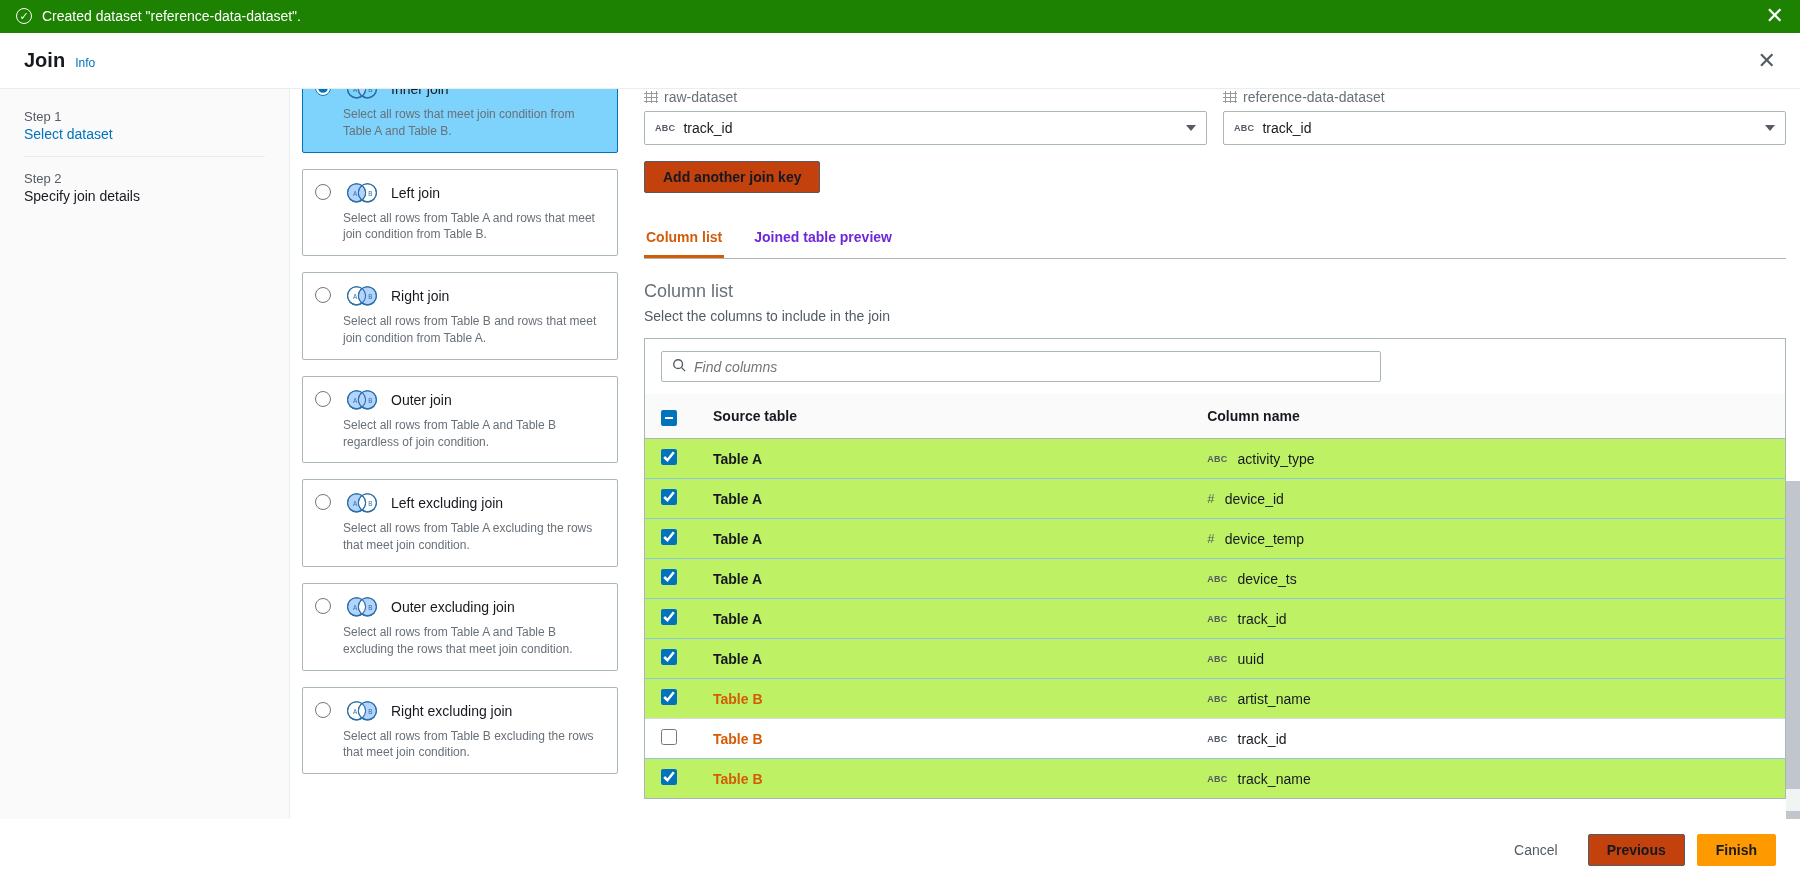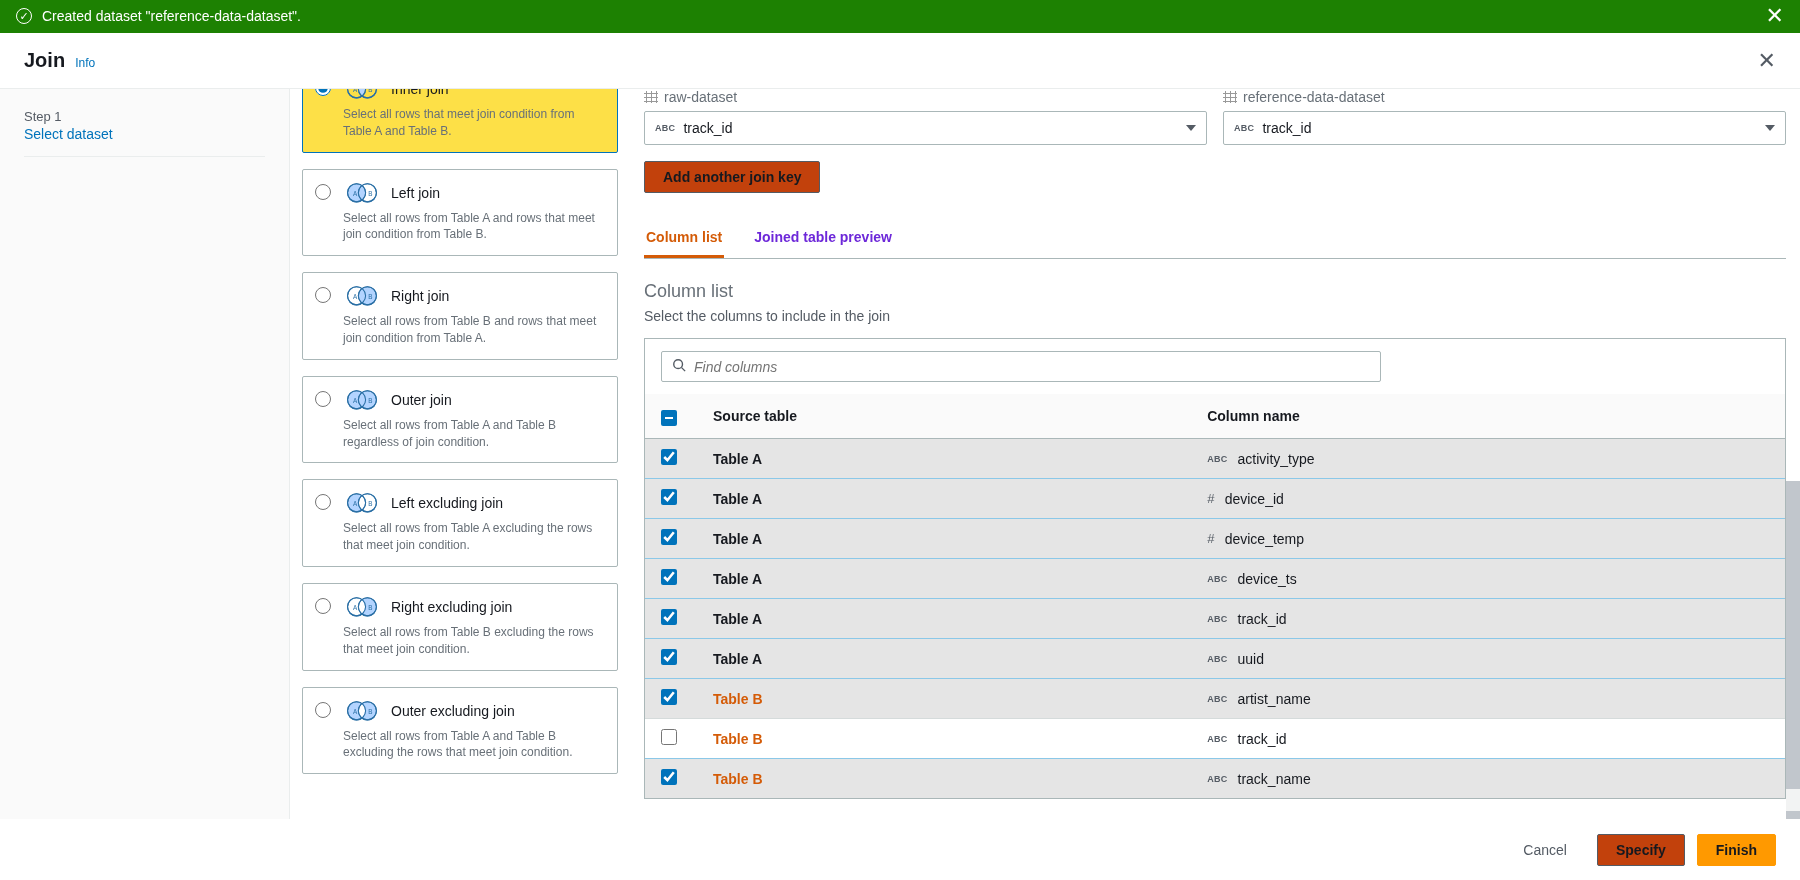--- a/index.html
+++ b/index.html
@@ -81,21 +81,21 @@
   .jt-card {
     border: 1px solid #aab7b8;
     border-radius: 2px;
     margin: 0 8px 16px 8px;
     padding: 12px 12px 12px 40px;
     position: relative;
     cursor: pointer;
   }
   .jt-card.selected {
     border-color: #0073bb;
-    background: #fde047;
+    background: #7dd3fc;
   }
   .jt-card input[type=radio] {
     position: absolute; left: 12px; top: 14px;
     width: 16px; height: 16px;
     accent-color: #0073bb;
   }
   .jt-row { display: flex; align-items: center; gap: 10px; }
   .jt-label { font-size: 14px; }
   .jt-desc { font-size: 12px; color: #687078; margin-top: 6px; line-height: 1.4; }
   .venn { width: 38px; height: 22px; position: relative; flex: 0 0 auto; }
@@ -178,21 +178,21 @@
     text-align: left; font-size: 14px; font-weight: 700;
     padding: 12px 16px; border-bottom: 1px solid #aab7b8;
     background: #fafafa; color: #16191f;
   }
   .tbl thead th:first-child { width: 52px; padding-right:0; }
   .tbl tbody td {
     padding: 10px 16px; font-size: 14px;
     border-top: 1px solid #d5dbdb;
     vertical-align: middle;
   }
-  .tbl tbody tr.checked { background: #e5e5e5; }
+  .tbl tbody tr.checked { background: #bef264; }
   .tbl tbody tr.checked td { border-top-color: #8bc8e8; }
   .tbl tbody tr td:first-child { width: 52px; padding-right: 0; }
   .table-b { color: #d45b07; font-weight: 700; }
   .table-a { color: #16191f; font-weight: 700; }
   .cbx { width: 16px; height: 16px; accent-color: #0073bb; cursor: pointer; }
   .indet {
     width: 16px; height: 16px; background: #0073bb; border-radius: 2px;
     display: inline-flex; align-items: center; justify-content: center;
     cursor: pointer;
   }
@@ -227,20 +227,24 @@
   <span class="modal-close">✕</span>
 </div>
 
 <div class="body">
 
   <div class="steps">
     <div class="step-block">
       <div class="step-num">Step 1</div>
       <div class="step-title link">Select dataset</div>
     </div>
+    <div class="step-block">
+      <div class="step-num">Step 2</div>
+      <div class="step-title">Specify join details</div>
+    </div>
   </div>
 
   <div class="join-types" id="join-types">
       <div class="jt-card selected" style="margin-top: -24px;">
     <input type="radio" name="jt" checked="" style="">
     <div class="jt-row">
       <span class="venn">
             <svg viewBox="0 0 42 24">
     <circle cx="15" cy="12" r="10" fill="none" stroke="#2a6fa5" stroke-width="1.2"></circle>
     <circle cx="27" cy="12" r="10" fill="none" stroke="#2a6fa5" stroke-width="1.2"></circle>
@@ -325,50 +329,50 @@
           </span>
       <span class="jt-label">Left excluding join</span>
     </div>
     <div class="jt-desc">Select all rows from Table A excluding the rows that meet join condition.</div>
       </div>
       <div class="jt-card">
     <input type="radio" name="jt" style="">
     <div class="jt-row">
       <span class="venn">
             <svg viewBox="0 0 42 24">
-    <circle cx="15" cy="12" r="10" fill="none" stroke="#2a6fa5" stroke-width="1.2"></circle>
-    <circle cx="27" cy="12" r="10" fill="#b3d4ff" stroke="#2a6fa5" stroke-width="1.2"></circle>
-    <path d="M21 4.5 a10 10 0 0 1 0 15 a10 10 0 0 1 0 -15" fill="#fff"></path>
-    <circle cx="15" cy="12" r="10" fill="none" stroke="#2a6fa5" stroke-width="1.2"></circle>
-    <circle cx="27" cy="12" r="10" fill="none" stroke="#2a6fa5" stroke-width="1.2"></circle>
-    <text x="11" y="15" font-size="7" fill="#2a6fa5">A</text>
-    <text x="28" y="15" font-size="7" fill="#2a6fa5">B</text>
-  </svg>
-          </span>
-      <span class="jt-label">Right excluding join</span>
-    </div>
-    <div class="jt-desc">Select all rows from Table B excluding the rows that meet join condition.</div>
-      </div>
-      <div class="jt-card">
-    <input type="radio" name="jt" style="">
-    <div class="jt-row">
-      <span class="venn">
-            <svg viewBox="0 0 42 24">
     <circle cx="15" cy="12" r="10" fill="#b3d4ff" stroke="#2a6fa5" stroke-width="1.2"></circle>
     <circle cx="27" cy="12" r="10" fill="#b3d4ff" stroke="#2a6fa5" stroke-width="1.2"></circle>
     <path d="M21 4.5 a10 10 0 0 1 0 15 a10 10 0 0 1 0 -15" fill="#fff"></path>
     <circle cx="15" cy="12" r="10" fill="none" stroke="#2a6fa5" stroke-width="1.2"></circle>
     <circle cx="27" cy="12" r="10" fill="none" stroke="#2a6fa5" stroke-width="1.2"></circle>
     <text x="11" y="15" font-size="7" fill="#2a6fa5">A</text>
     <text x="28" y="15" font-size="7" fill="#2a6fa5">B</text>
   </svg>
           </span>
       <span class="jt-label">Outer excluding join</span>
     </div>
     <div class="jt-desc">Select all rows from Table A and Table B excluding the rows that meet join condition.</div>
+      </div>
+      <div class="jt-card">
+    <input type="radio" name="jt" style="">
+    <div class="jt-row">
+      <span class="venn">
+            <svg viewBox="0 0 42 24">
+    <circle cx="15" cy="12" r="10" fill="none" stroke="#2a6fa5" stroke-width="1.2"></circle>
+    <circle cx="27" cy="12" r="10" fill="#b3d4ff" stroke="#2a6fa5" stroke-width="1.2"></circle>
+    <path d="M21 4.5 a10 10 0 0 1 0 15 a10 10 0 0 1 0 -15" fill="#fff"></path>
+    <circle cx="15" cy="12" r="10" fill="none" stroke="#2a6fa5" stroke-width="1.2"></circle>
+    <circle cx="27" cy="12" r="10" fill="none" stroke="#2a6fa5" stroke-width="1.2"></circle>
+    <text x="11" y="15" font-size="7" fill="#2a6fa5">A</text>
+    <text x="28" y="15" font-size="7" fill="#2a6fa5">B</text>
+  </svg>
+          </span>
+      <span class="jt-label">Right excluding join</span>
+    </div>
+    <div class="jt-desc">Select all rows from Table B excluding the rows that meet join condition.</div>
       </div>
     </div>
 
   <div class="right">
     <div class="ds-labels">
       <div class="ds-col">
         <div class="ds-head">
           <span class="grid-ico"></span>
           <span>raw-dataset</span>
         </div>
@@ -518,15 +522,15 @@
 
     <div class="scroll-track">
       <div class="scroll-thumb" style="top:0;height:308px"></div>
       <div class="scroll-thumb" style="bottom:0;height:10px"></div>
     </div>
   </div>
 </div>
 
 <div class="footer">
   <button class="btn linklike">Cancel</button>
-  <button class="btn">Specify</button>
+  <button class="btn">Previous</button>
   <button class="btn primary">Finish</button>
 </div>
 
 </body></html>

